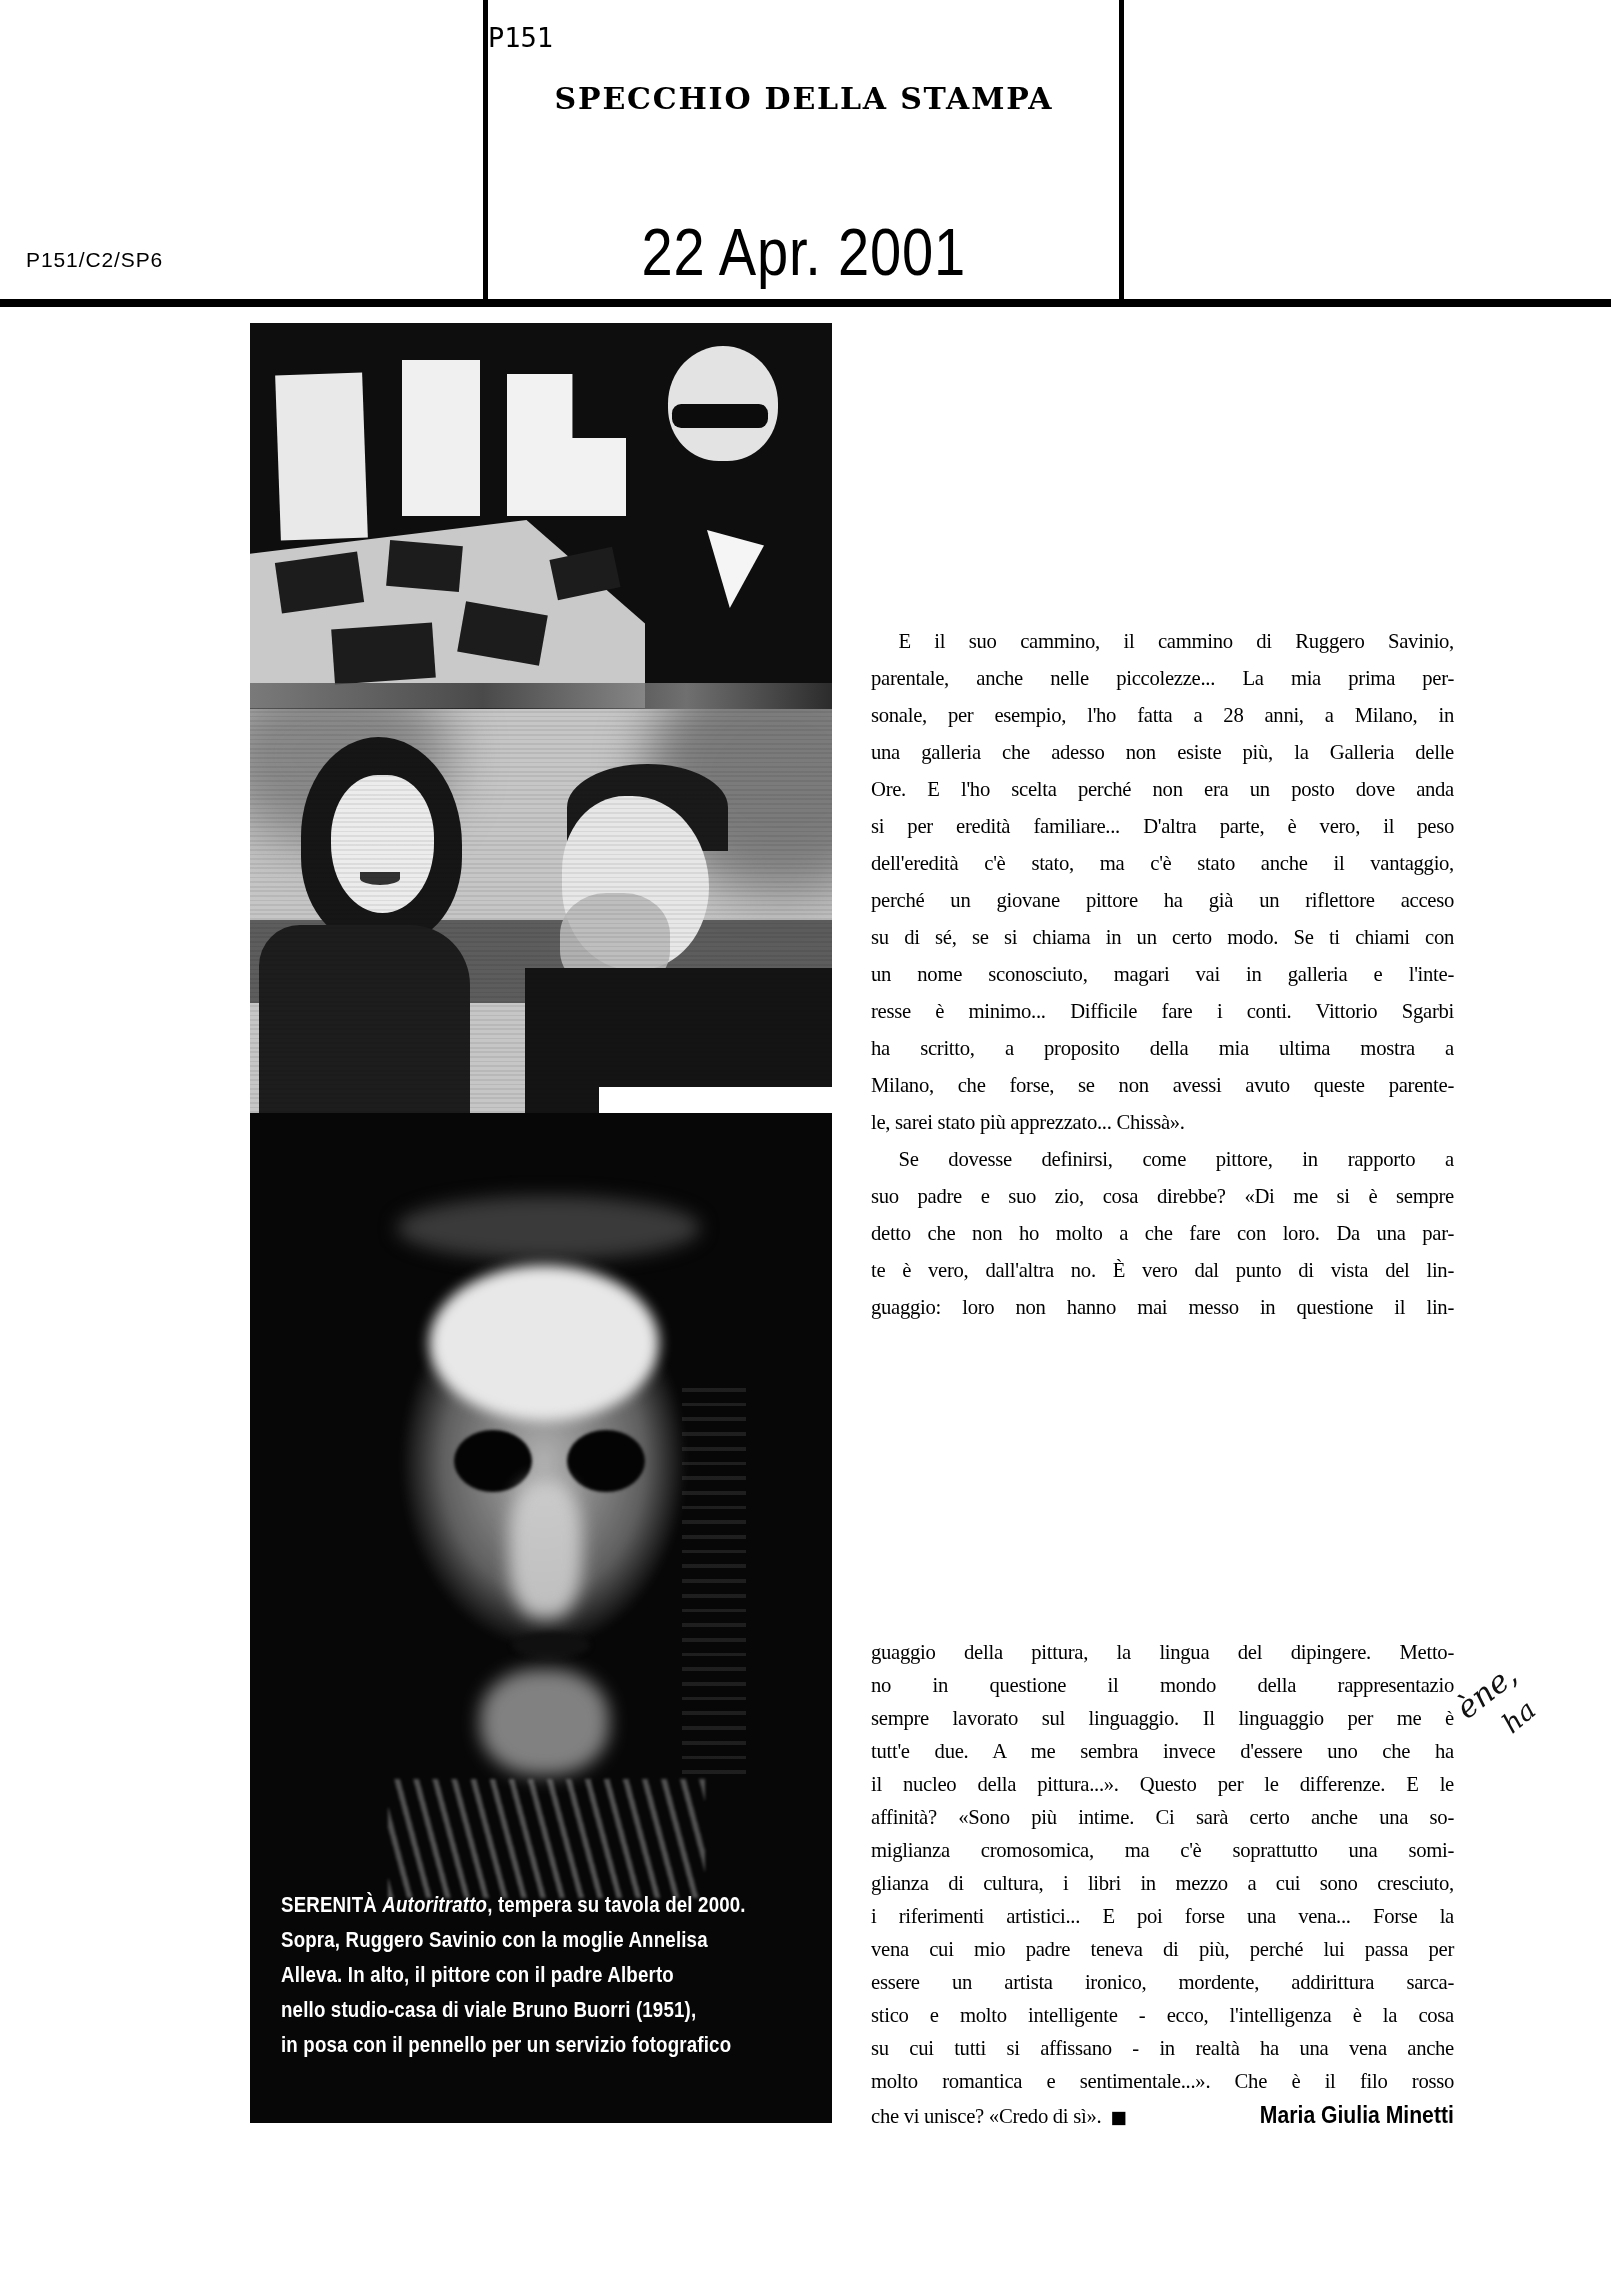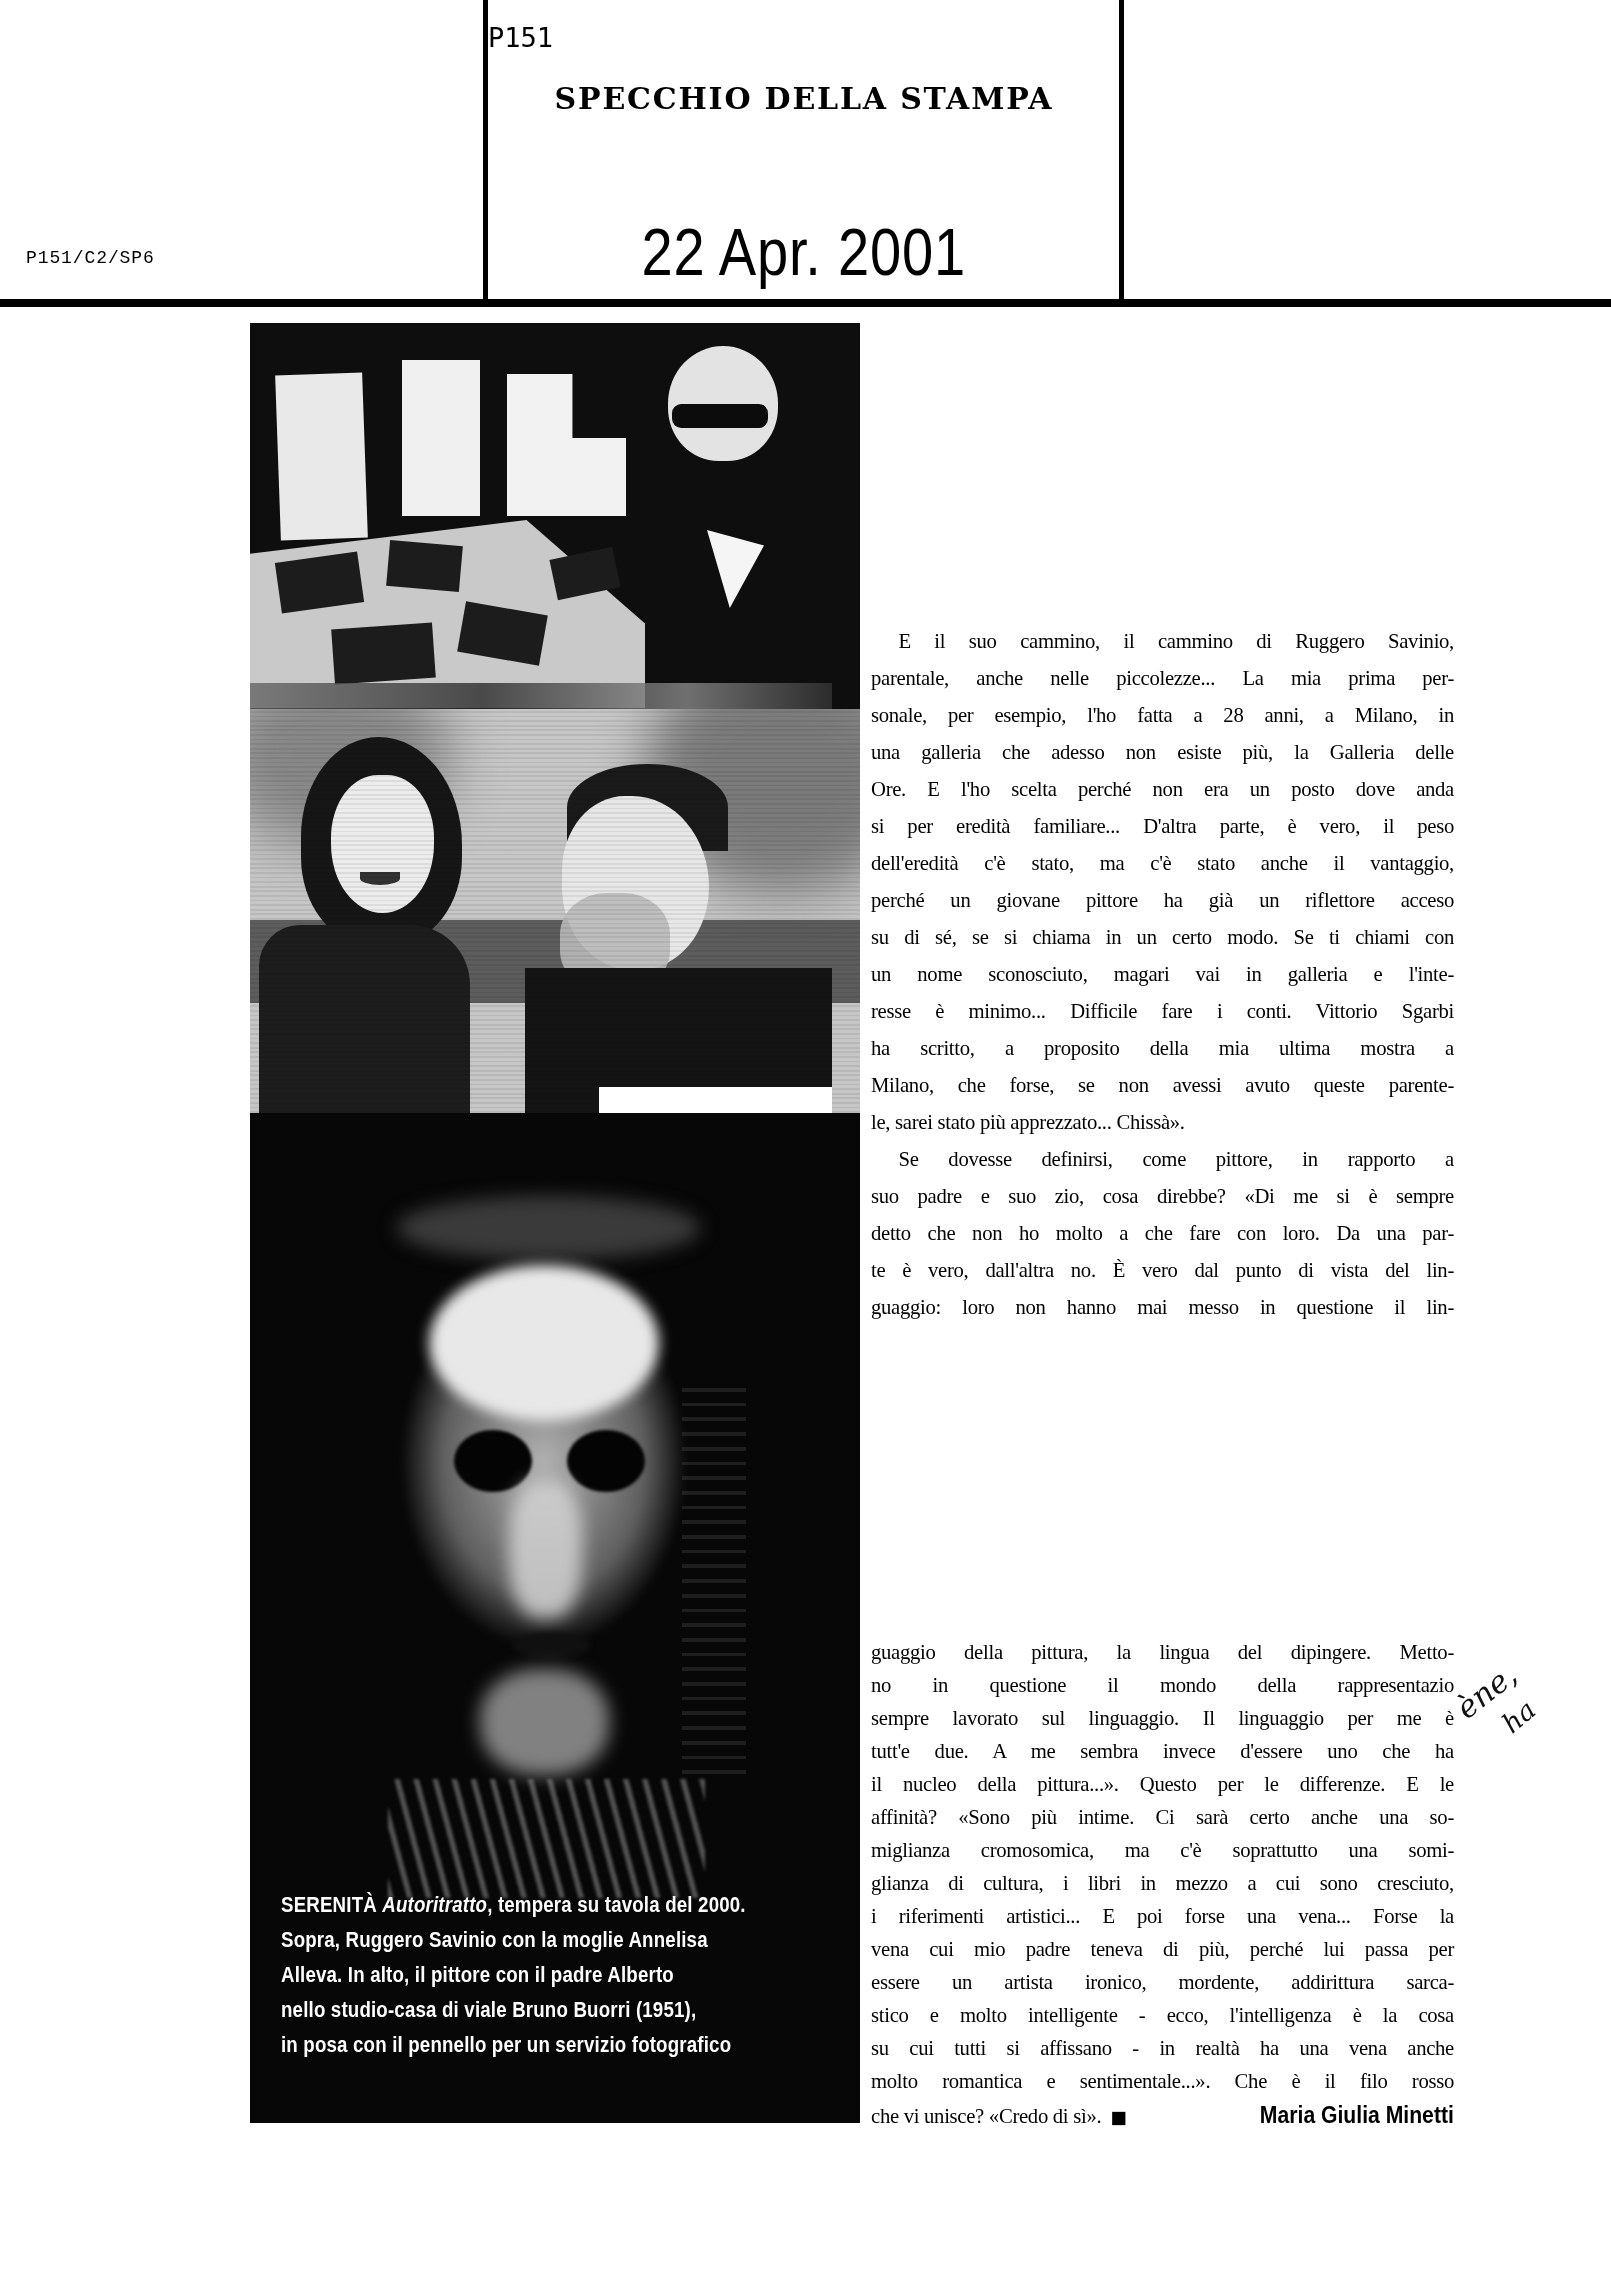--- a/index.html
+++ b/index.html
@@ -1,35 +1,35 @@
 <!DOCTYPE html>
 <html style="font-size:14.7px"><head>
 <meta charset="utf-8">
 <style>
   html,body{margin:0;padding:0;background:#e8e8e8;}
   #page{position:relative;width:1612px;height:2296px;background:#ffffff;overflow:hidden;
         font-family:"Liberation Serif",serif;color:#000;}
   .abs{position:absolute;}
 
   
-  #ref-code{left:26px;top:248px;font-family:Liberation Mono, monospace;font-size:18px;letter-spacing:0.9px;}
+  #ref-code{left:26px;top:248px;font-family:Liberation Sans, sans-serif;font-size:21px;letter-spacing:0.9px;}
   .vline{width:4.6px;background:#000;top:0;height:303px;}
   #vline-left{left:483px;}
   #vline-right{left:1119px;}
   #header-center{left:488px;top:0;width:632px;height:303px;}
   #doc-code{left:0;right:0;top:22px;font-family:"DejaVu Sans Mono",monospace;font-size:27px;}
   #publication{left:0;right:0;top:81px;text-align:center;font-family:"DejaVu Serif",serif;
                font-weight:700;font-size:30px;letter-spacing:1.8px;}
   #date-line{left:0;right:0;top:214px;text-align:center;}
   #date-line span{display:inline-block;font-family:"Liberation Sans",sans-serif;font-size:66px;
                   font-weight:400;transform:scaleX(.85);letter-spacing:0.9px;}
   #hrule{left:0;top:299px;width:1612px;height:8.3px;background:#000;}
 
   
-  .photo{left:250px;width:582px;overflow:hidden;padding-left:28px;}
+  .photo{left:250px;width:582px;overflow:hidden;}
   .shape{position:absolute;}
   #photo-studio{top:323px;height:386px;background:#0e0e0e;}
   #photo-couple{top:709px;height:404px;background:#c6c6c6;}
   #photo-painting{top:1113px;height:1010px;background:#070707;}
 
   
   .win1{left:27.5px;top:51px;width:87px;height:165px;background:#e9e9e9;transform:rotate(-2deg);}
   .win2{left:152px;top:37px;width:78px;height:156px;background:#f0f0f0;}
   .winL{left:257px;top:51px;width:119px;height:142px;background:#f2f2f2;
         clip-path:polygon(0 0,55% 0,55% 45%,100% 45%,100% 100%,0 100%);}

